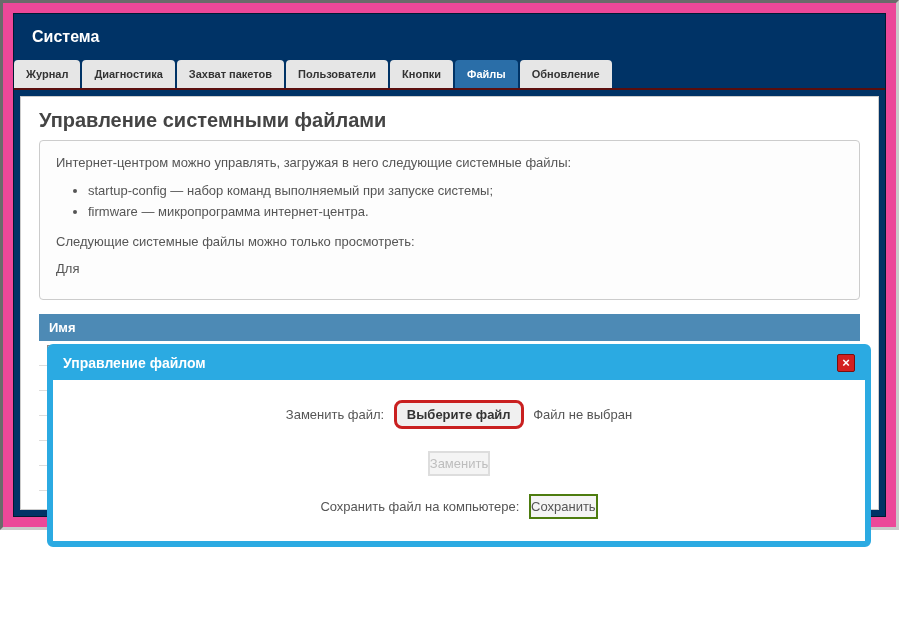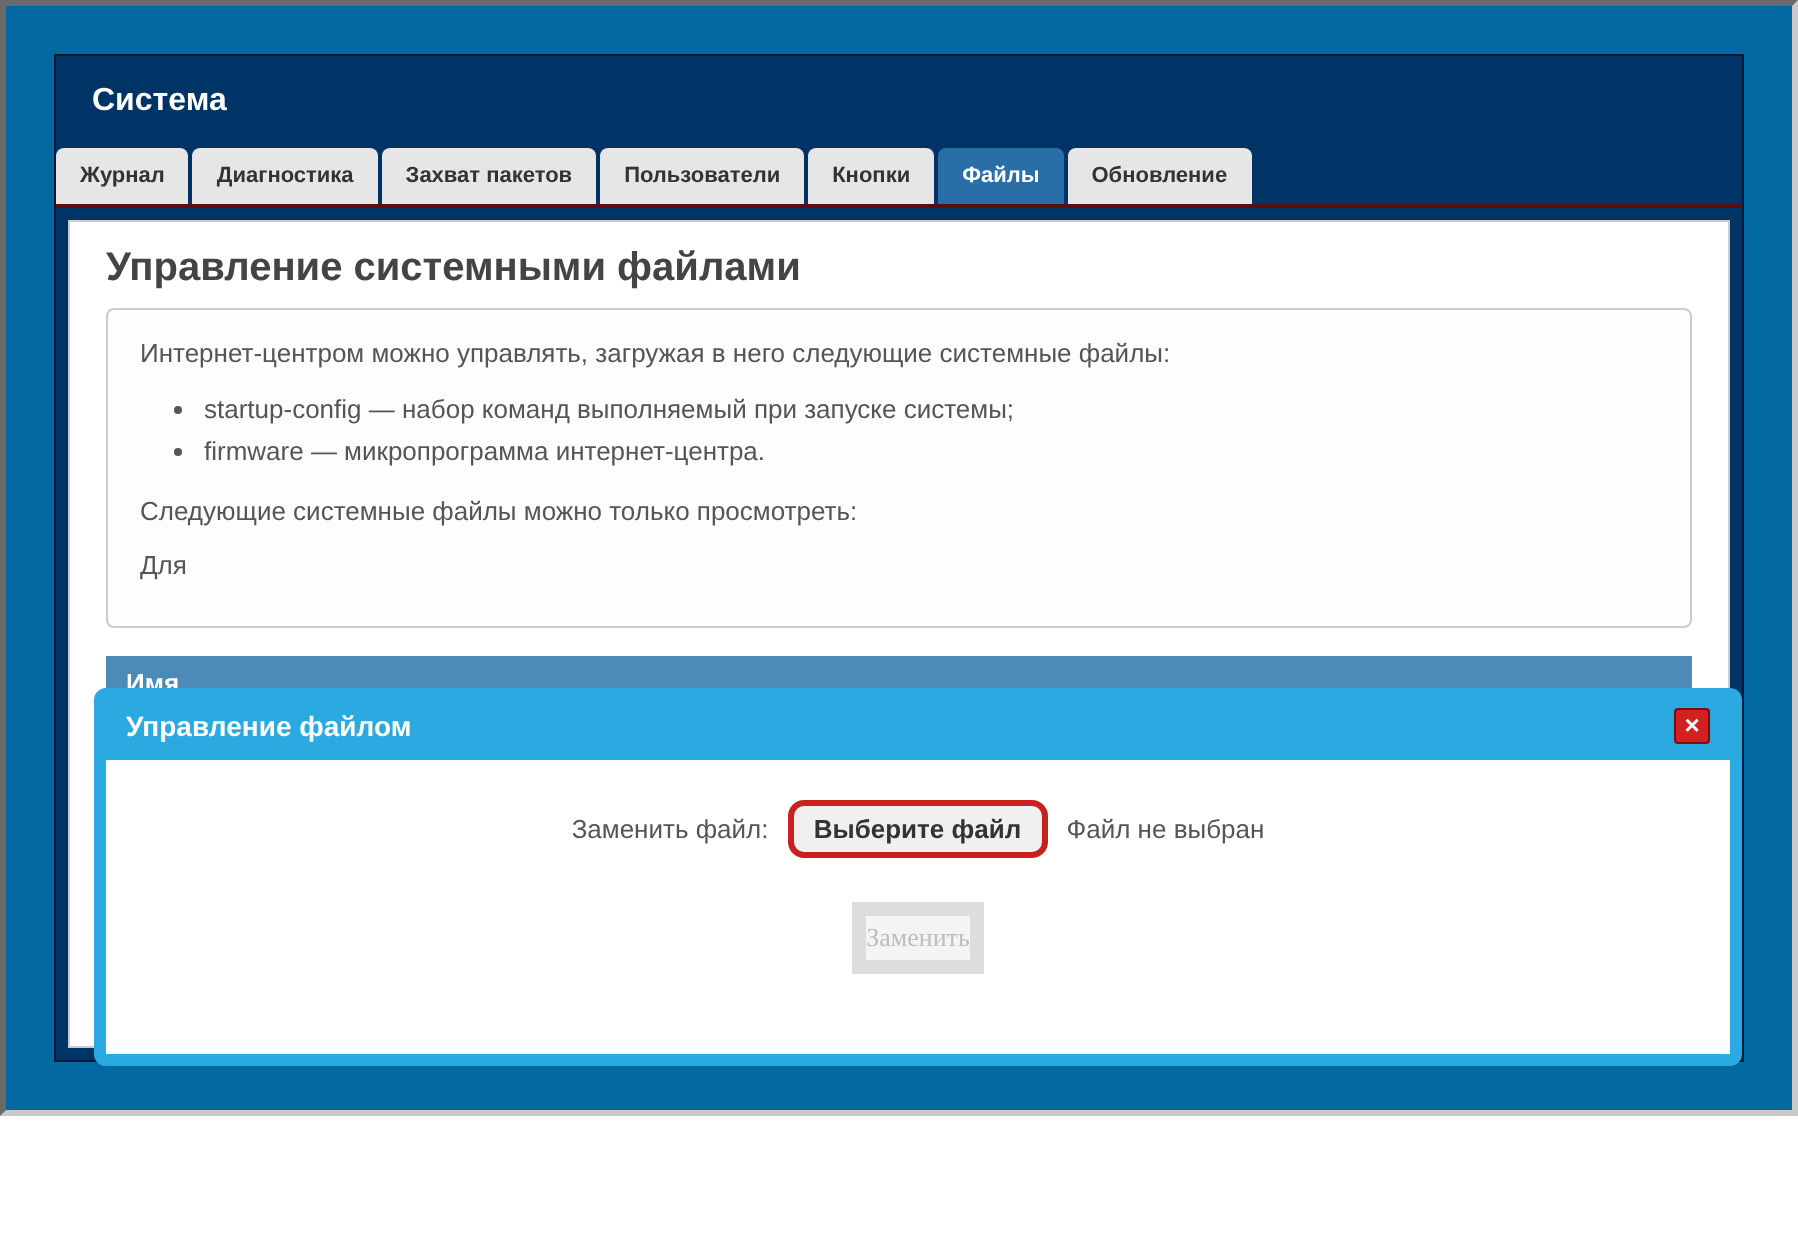--- a/index.html
+++ b/index.html
@@ -10,22 +10,22 @@
       width: 899px;
       height: 620px;
       position: relative;
       overflow: hidden;
     }
     .outer-border {
       border-top: 3px solid #6a6a6a;
       border-left: 3px solid #6a6a6a;
       border-right: 3px solid #cacaca;
       border-bottom: 3px solid #cacaca;
-      padding: 24px;
-      background: #0369a1;
+      padding: 10px;
+      background: #ec4899;
     }
     .app-window {
       background: #003366;
       border: 1px solid #001a33;
     }
     .header-bar {
       color: #fff;
       font-weight: bold;
       font-size: 16px;
       padding: 14px 18px 14px 18px;
@@ -196,25 +196,25 @@
       border-radius: 8px;
       background: #f0f0f0;
       color: #333;
       font-weight: bold;
       cursor: pointer;
       font-family: inherit;
       font-size: 13px;
     }
     .generic-btn {
       padding: 3px 0;
-      border: 7px solid #4d7c0f;
+      border: 2px solid #4d7c0f;
       background: #f4f4f4;
       color: #555;
       cursor: pointer;
-      font-family: Liberation Serif, serif;
+      font-family: Liberation Sans, sans-serif;
       font-size: 13px;
     }
     .generic-btn.disabled {
       color: #bdbdbd;
       border-color: #ddd;
       cursor: default;
     }
     .no-file-text {
       margin-left: 6px;
     }
@@ -315,14 +315,18 @@
   </div>
   <div class="modal-body">
     <div class="modal-row">
       <label>Заменить файл:</label>
       <button class="file-choose-btn">Выберите файл</button>
       <span class="no-file-text">Файл не выбран</span>
     </div>
     <div class="modal-row replace-under">
       <button class="generic-btn disabled">Заменить</button>
     </div>
+    <div class="modal-row" style="margin-bottom:0;">
+      <label>Сохранить файл на компьютере:</label>
+      <button class="generic-btn">Сохранить</button>
+    </div>
   </div>
 </div>
 
 </body></html>

